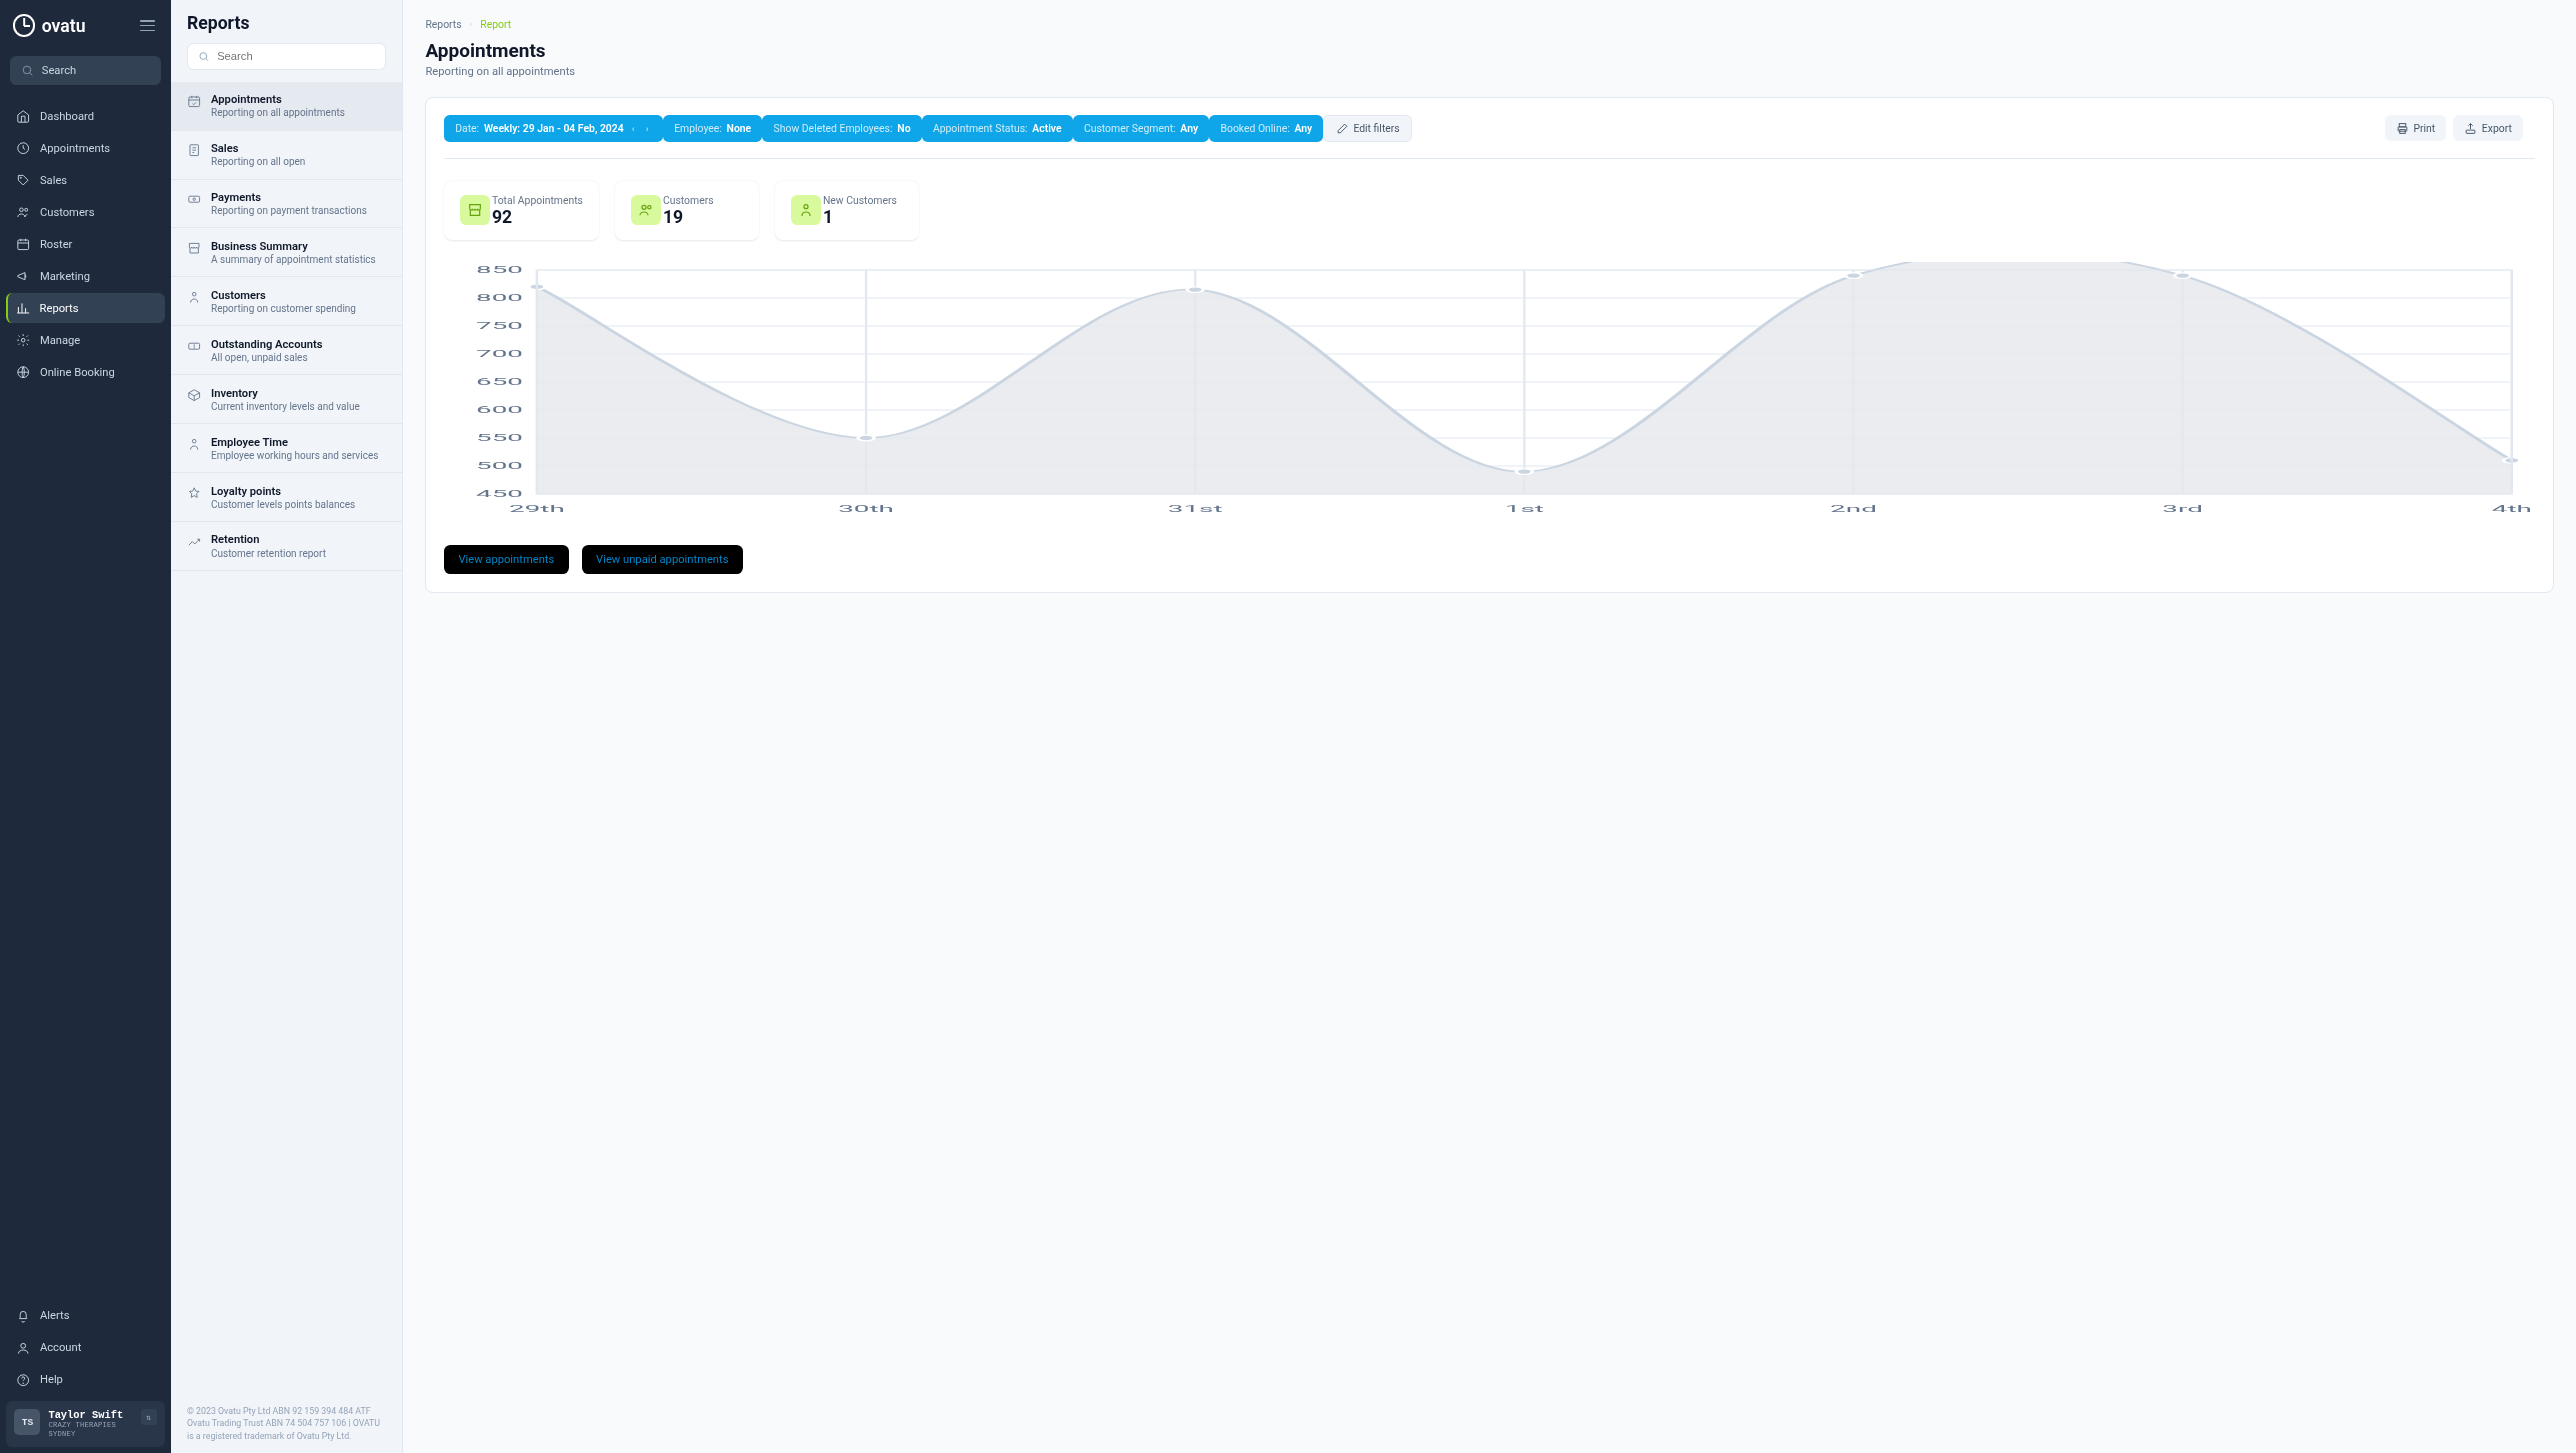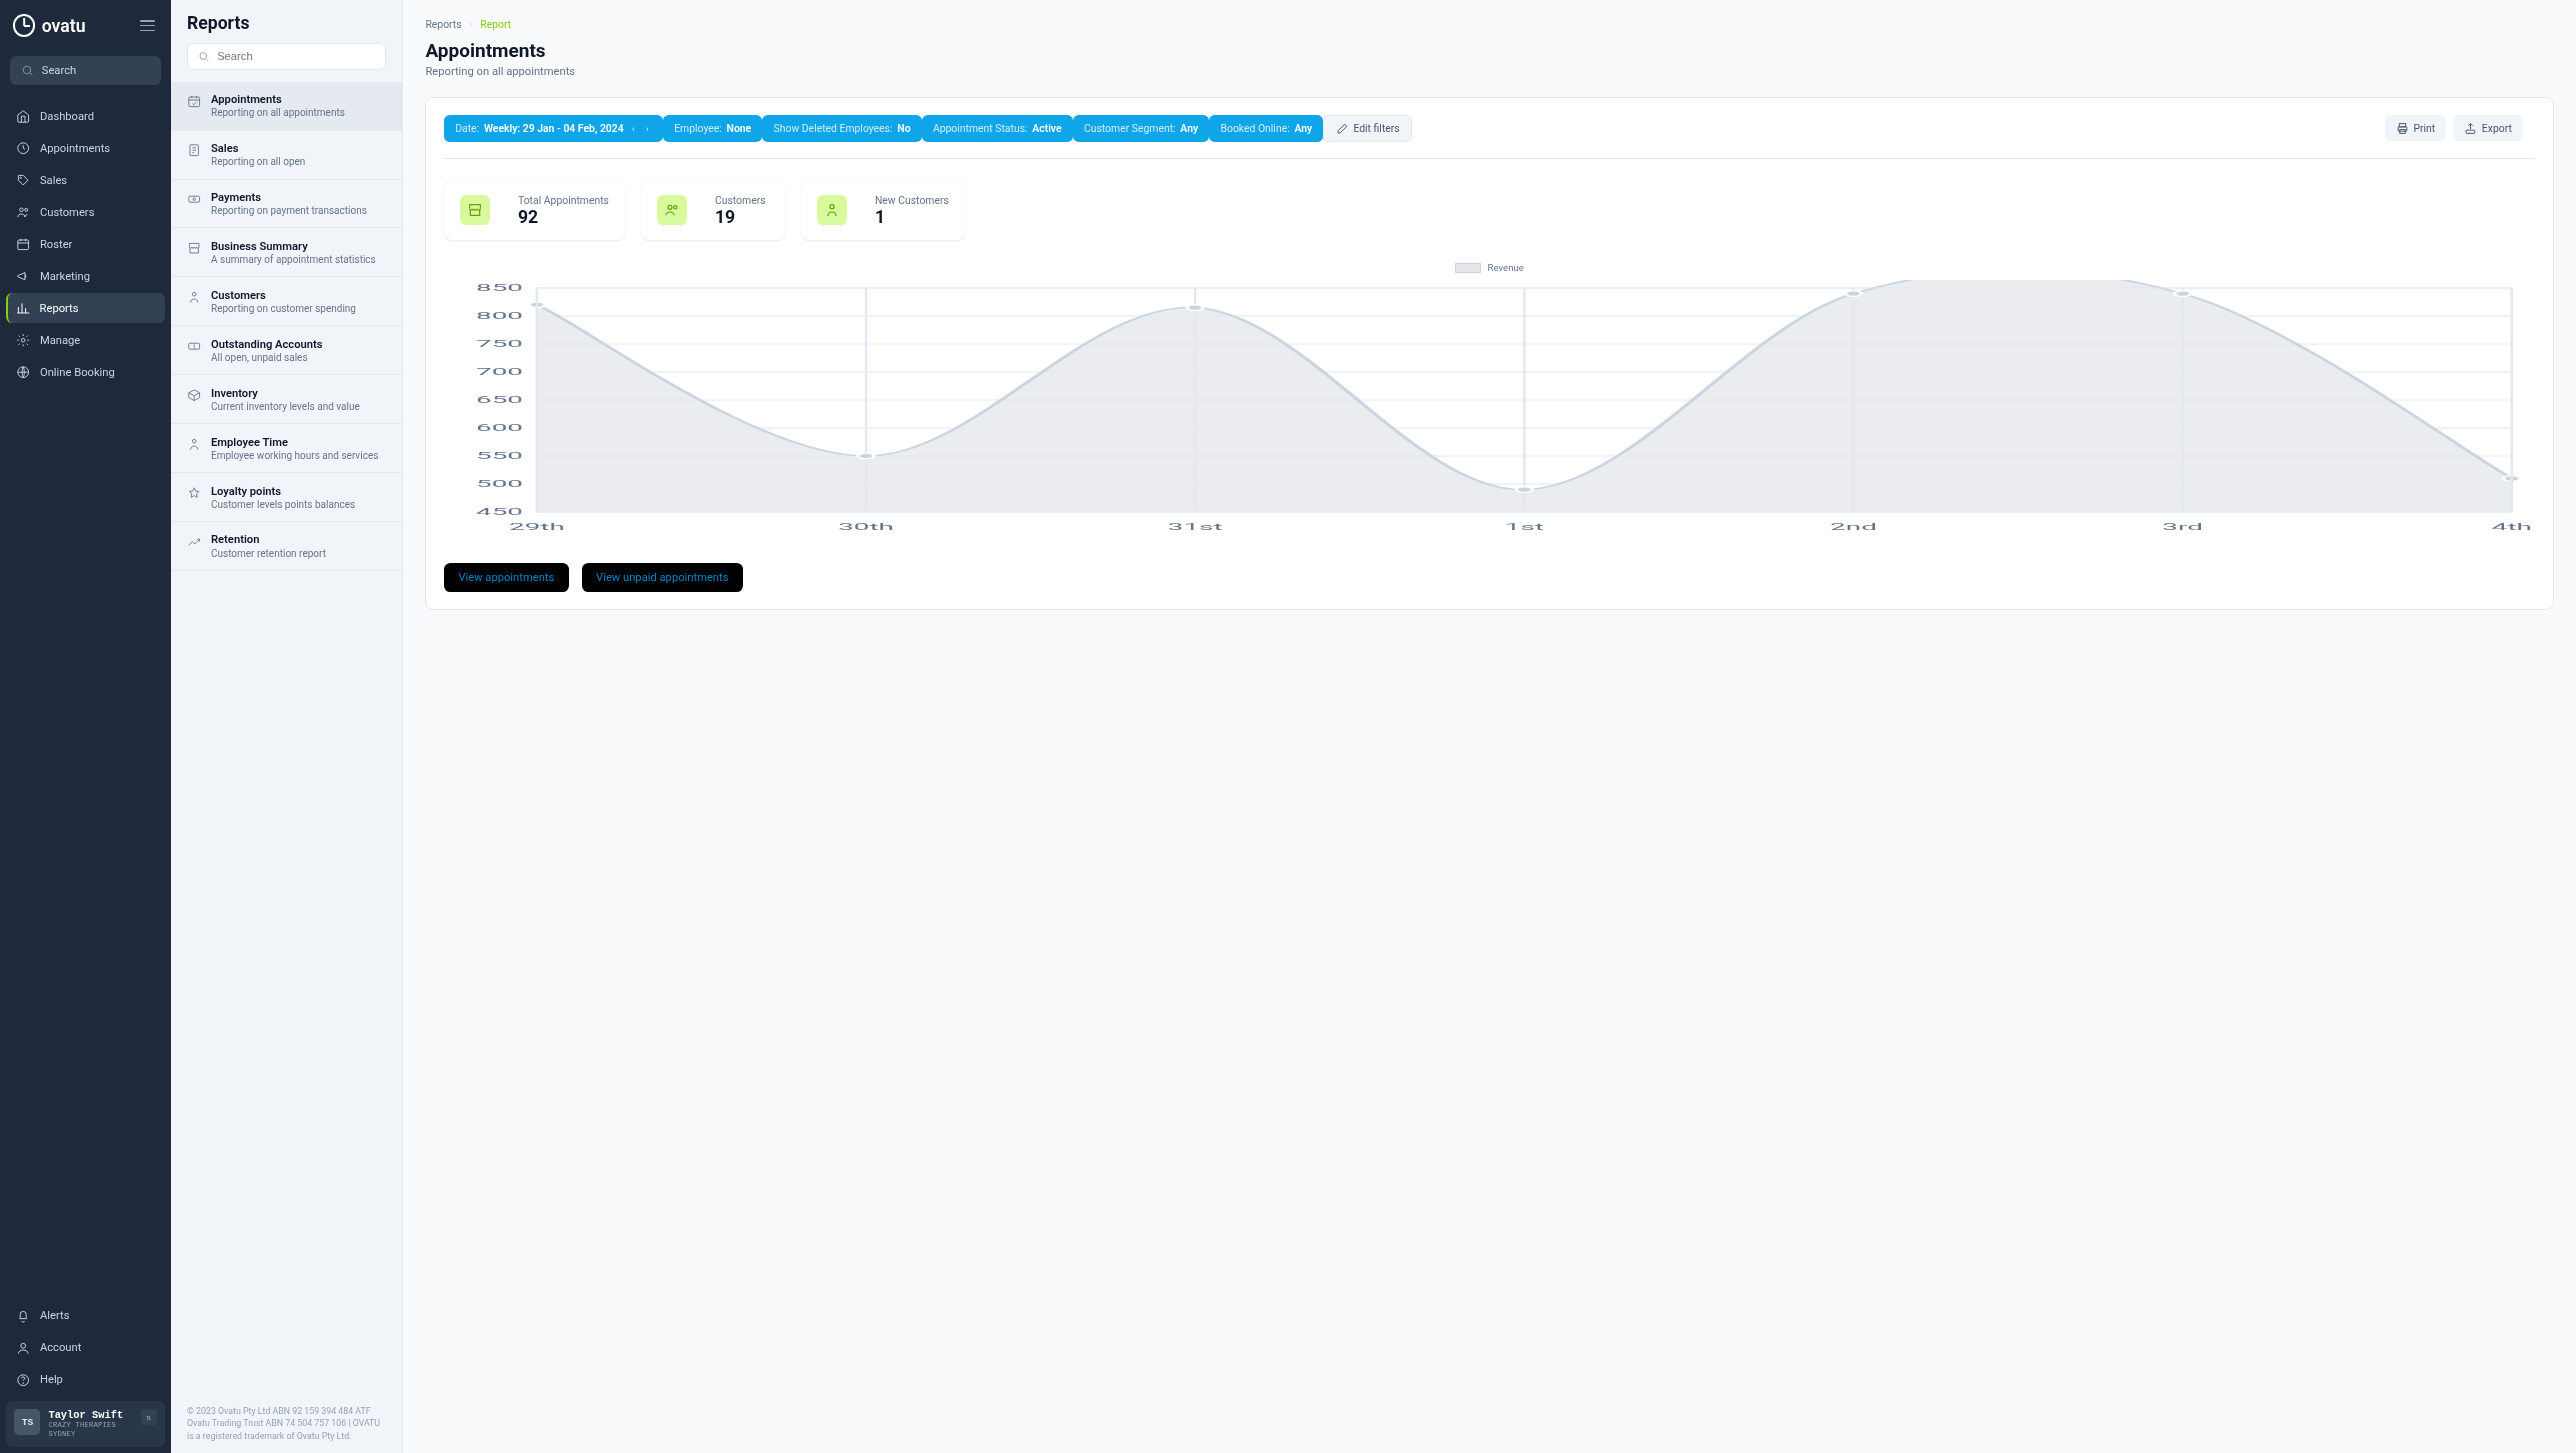--- a/index.html
+++ b/index.html
@@ -378,21 +378,21 @@
       gap: 16px;
       margin: 22.4px 0;
     }
     .stat-card {
       background: #fff;
       border-radius: 8px;
       box-shadow: 0 0.8px 2.4px rgba(0,0,0,0.06), 0 0.8px 1.6px rgba(0,0,0,0.04);
       padding: 13px 16px;
       display: flex;
       align-items: center;
-      gap: 28px;
+      gap: 2px;
       min-width: 144px;
     }
     .stat-icon {
       width: 30px;
       height: 30px;
       border-radius: 6.4px;
       background: #d9f99d;
       display: flex;
       align-items: center;
       justify-content: center;
@@ -842,24 +842,20 @@
                 </svg>
             </div>
             <div class="stat-text">
               <div class="stat-label">New Customers</div>
               <div class="stat-value">1</div>
             </div>
           </div>
         </div>
 
         <div class="chart-wrap">
-          <div class="chart-legend">
-            <span class="legend-swatch"></span>
-            <span>Revenue</span>
-          </div>
           <svg class="chart-svg" id="chart-svg" viewBox="0 0 900 320" preserveAspectRatio="none">
               <line x1="40" y1="290" x2="890" y2="290" class="chart-grid"></line>
               <text x="34" y="294" class="chart-ylabel">450</text>
               <line x1="40" y1="255" x2="890" y2="255" class="chart-grid"></line>
               <text x="34" y="259" class="chart-ylabel">500</text>
               <line x1="40" y1="220" x2="890" y2="220" class="chart-grid"></line>
               <text x="34" y="224" class="chart-ylabel">550</text>
               <line x1="40" y1="185" x2="890" y2="185" class="chart-grid"></line>
               <text x="34" y="189" class="chart-ylabel">600</text>
               <line x1="40" y1="150" x2="890" y2="150" class="chart-grid"></line>

